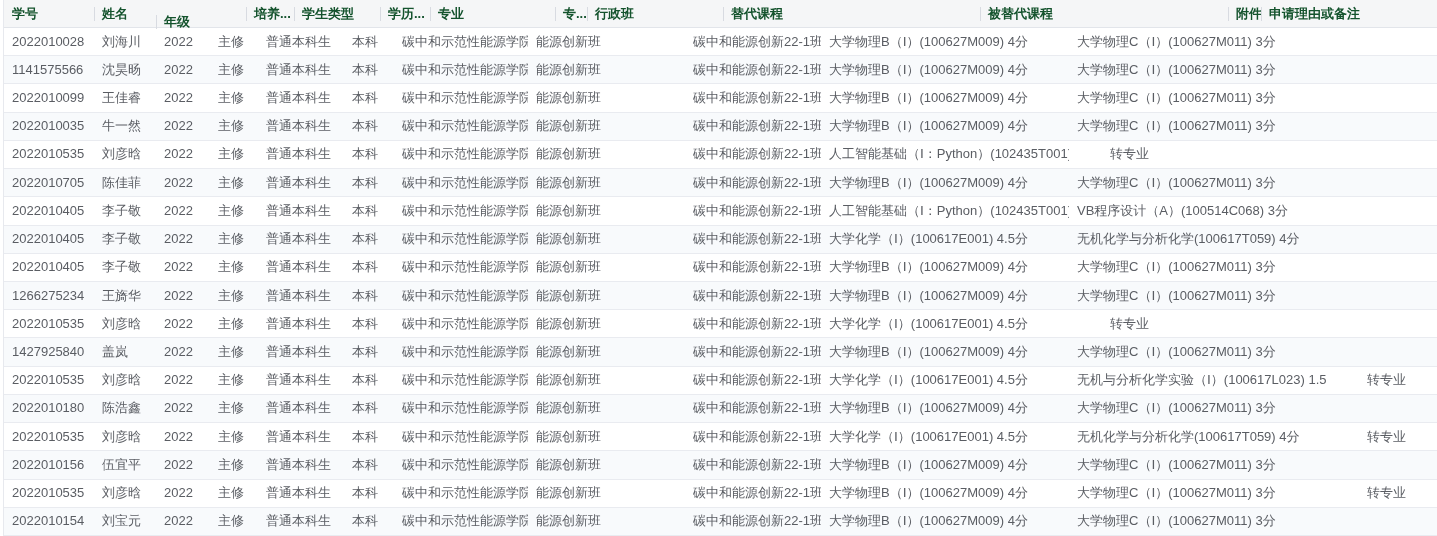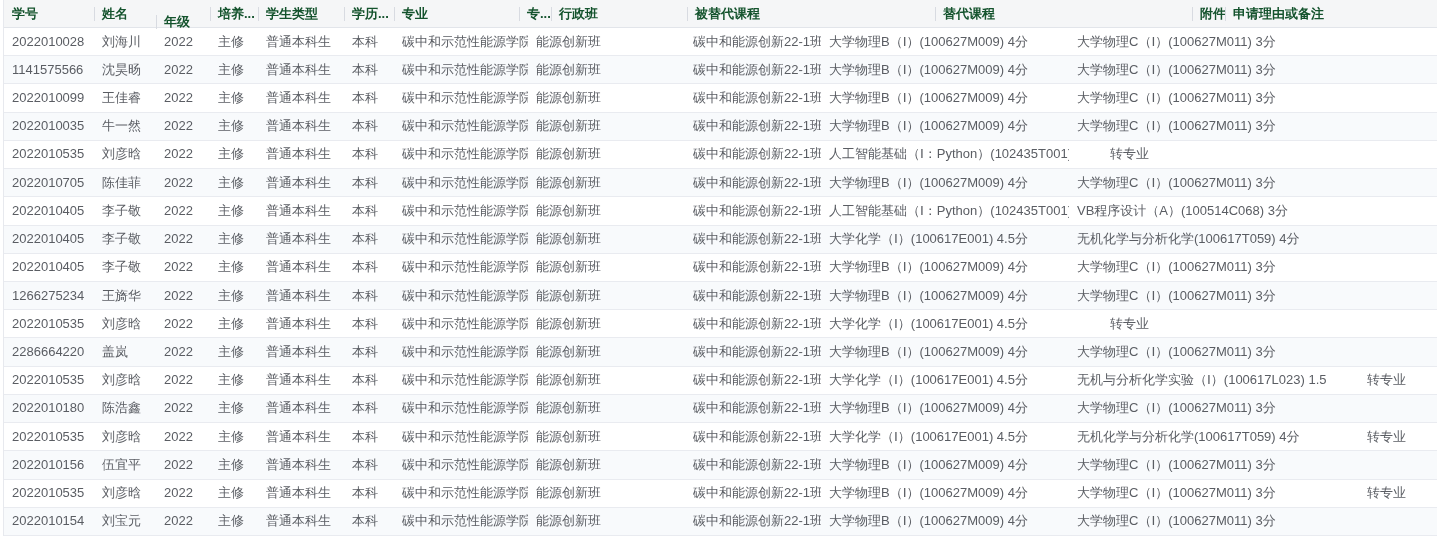--- a/index.html
+++ b/index.html
@@ -52,28 +52,28 @@
 </style>
 </head>
 <body>
 
 <div class="screen">
   <div class="grid">
     <div class="row header-row">
         <div class="cell" style="width: 90px;">学号</div>
         <div class="cell" style="width: 62px;">姓名</div>
         <div class="cell" style="width: 54px; margin-top: 16px;">年级</div>
-        <div class="cell" style="width: 48px;">培养...</div>
+        <div class="cell" style="width: 48px; margin-left: 36px;">培养...</div>
         <div class="cell" style="width: 86px;">学生类型</div>
         <div class="cell" style="width: 50px;">学历...</div>
         <div class="cell" style="width: 125px;">专业</div>
         <div class="cell" style="width: 32px;">专...</div>
         <div class="cell" style="width: 136px;">行政班</div>
+        <div class="cell" style="width: 257px;">替代课程</div>
         <div class="cell" style="width: 248px;">被替代课程</div>
-        <div class="cell" style="width: 257px;">替代课程</div>
         <div class="cell" style="width: 33px;">附件</div>
         <div class="cell" style="width: 120px;">申请理由或备注</div>
       </div>
     <div>
         <div class="row body-row">
           <div class="cell" style="width: 90px;">2022010028</div>
           <div class="cell" style="width: 62px;">刘海川</div>
           <div class="cell" style="width: 54px;">2022</div>
           <div class="cell" style="width: 48px;">主修</div>
           <div class="cell" style="width: 86px;">普通本科生</div>
@@ -239,21 +239,21 @@
           <div class="cell" style="width: 50px;">本科</div>
           <div class="cell" style="width: 134px;">碳中和示范性能源学院</div>
           <div class="cell" style="width: 125px;">能源创新班</div>
           <div class="cell" style="width: 32px;"></div>
           <div class="cell" style="width: 136px;">碳中和能源创新22-1班</div>
           <div class="cell" style="width: 248px;">大学化学（Ⅰ）(100617E001) 4.5分</div>
           <div class="cell" style="width: 33px;"></div>
           <div class="cell" style="width: 120px;">转专业</div>
         </div>
         <div class="row body-row even">
-          <div class="cell" style="width: 90px;">2286664220</div>
+          <div class="cell" style="width: 90px;">1427925840</div>
           <div class="cell" style="width: 62px;">盖岚</div>
           <div class="cell" style="width: 54px;">2022</div>
           <div class="cell" style="width: 48px;">主修</div>
           <div class="cell" style="width: 86px;">普通本科生</div>
           <div class="cell" style="width: 50px;">本科</div>
           <div class="cell" style="width: 134px;">碳中和示范性能源学院</div>
           <div class="cell" style="width: 125px;">能源创新班</div>
           <div class="cell" style="width: 32px;"></div>
           <div class="cell" style="width: 136px;">碳中和能源创新22-1班</div>
           <div class="cell" style="width: 248px;">大学物理B（Ⅰ）(100627M009) 4分</div>

